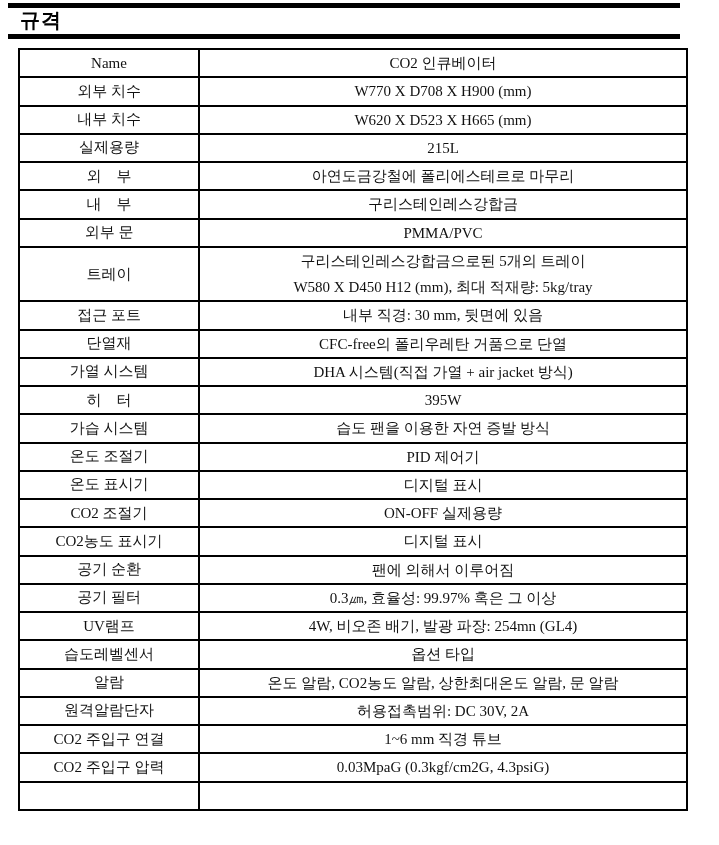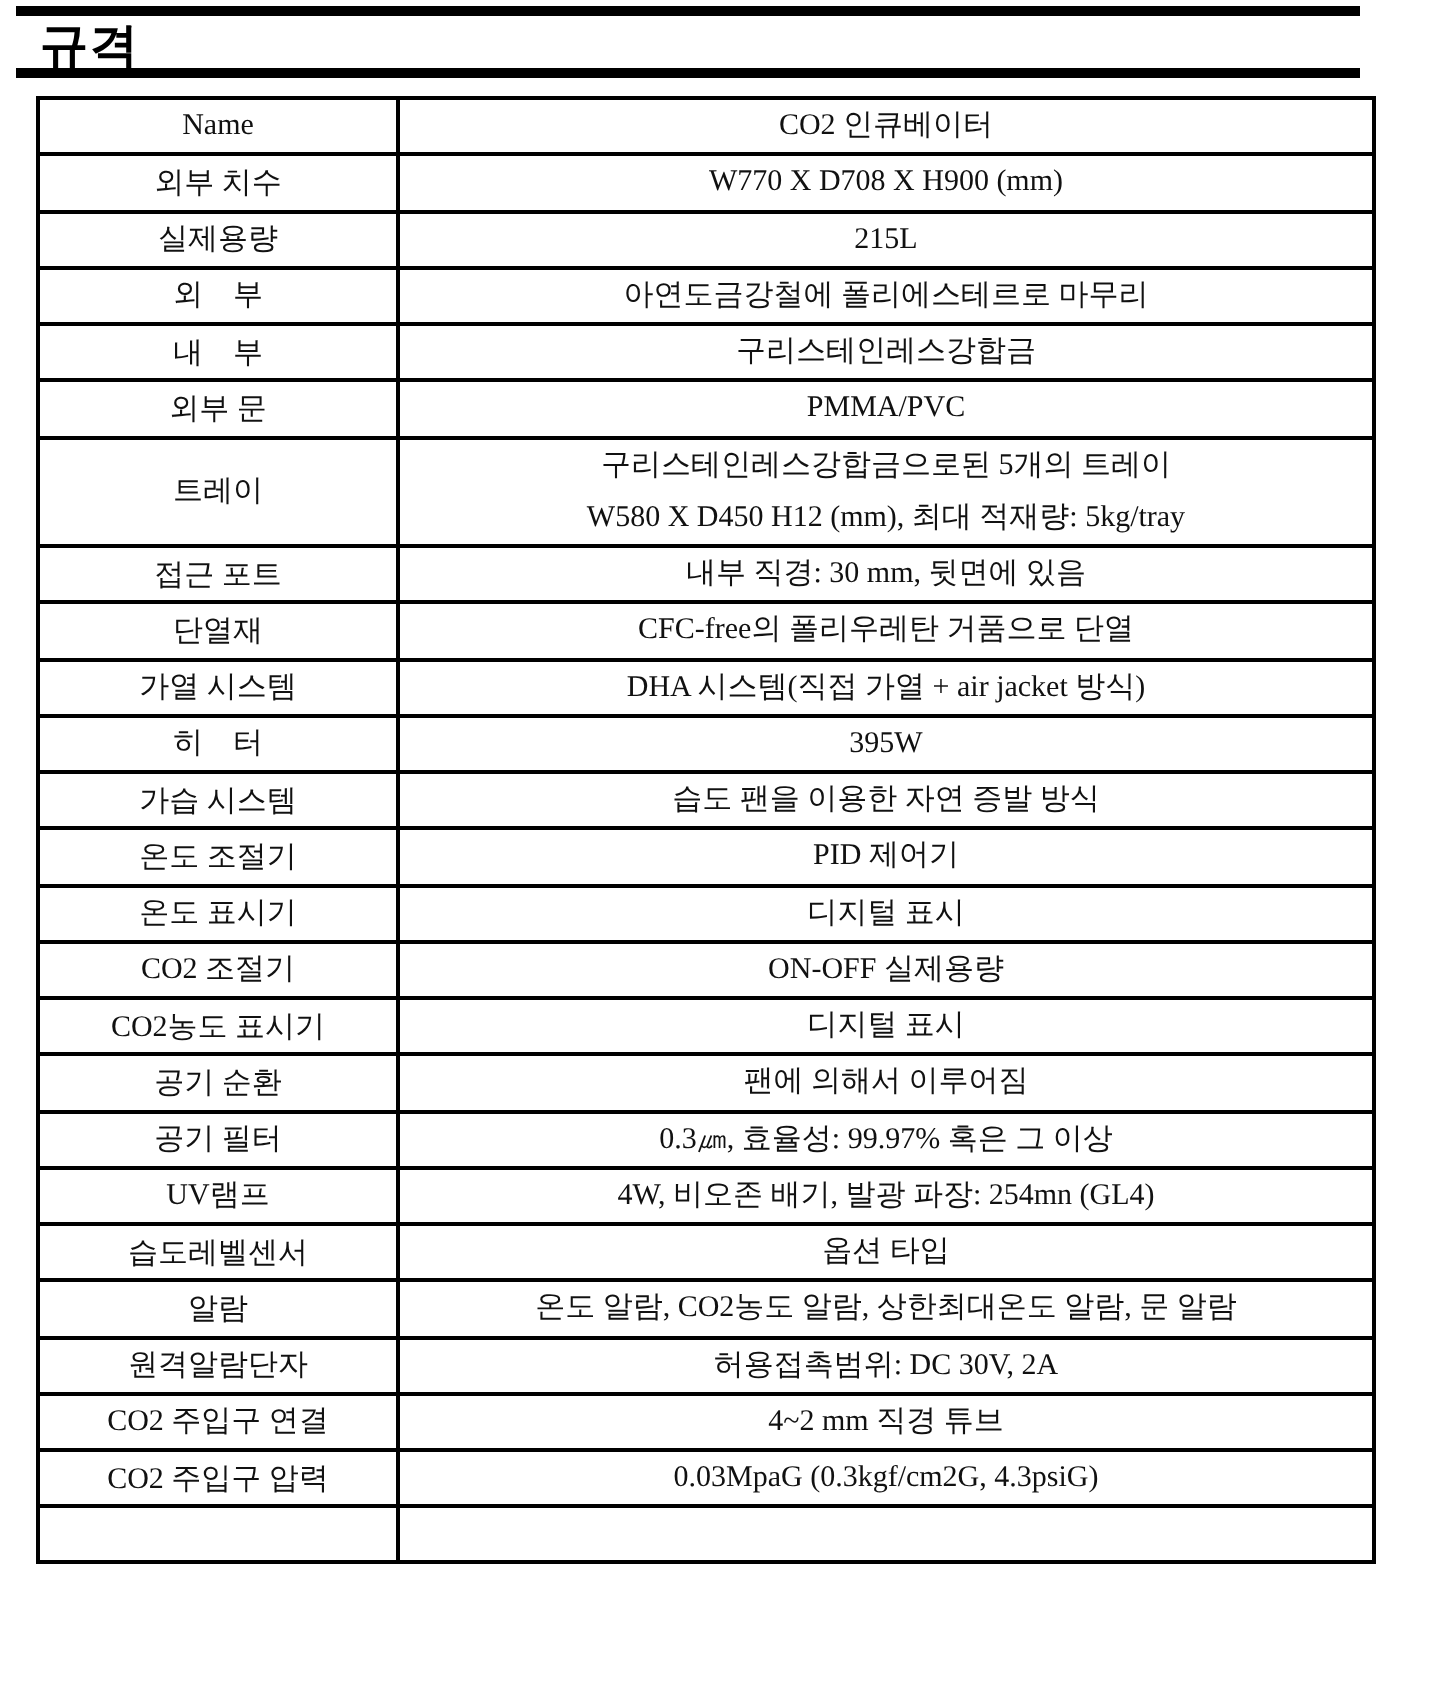--- a/index.html
+++ b/index.html
@@ -21,21 +21,21 @@
     width: 672px;
     height: 5px;
     background: #000000;
   }
   .rule-top { top: 3px; }
   .rule-bottom { top: 34px; }
   .page-title {
     position: absolute;
     left: 20px;
     top: 7px;
-    font-size: 24px;
+    font-size: 20px;
     font-weight: bold;
     letter-spacing: 1px;
     color: #000000;
   }
   .spec-table-wrap {
     position: absolute;
     left: 18px;
     top: 48px;
     width: 670px;
   }
@@ -70,20 +70,24 @@
 <div class="spec-table-wrap">
   <table class="spec-table">
     <tbody>
         <tr>
     <td class="label-cell">Name</td>
     <td class="value-cell">CO2 인큐베이터</td>
   </tr>
         <tr>
     <td class="label-cell">외부 치수</td>
     <td class="value-cell">W770 X D708 X H900 (mm)</td>
+  </tr>
+        <tr>
+    <td class="label-cell">내부 치수</td>
+    <td class="value-cell">W620 X D523 X H665 (mm)</td>
   </tr>
         <tr>
     <td class="label-cell">실제용량</td>
     <td class="value-cell">215L</td>
   </tr>
         <tr>
     <td class="label-cell">외　부</td>
     <td class="value-cell">아연도금강철에 폴리에스테르로 마무리</td>
   </tr>
         <tr>
@@ -154,21 +158,21 @@
         <tr>
     <td class="label-cell">알람</td>
     <td class="value-cell">온도 알람, CO2농도 알람, 상한최대온도 알람, 문 알람</td>
   </tr>
         <tr>
     <td class="label-cell">원격알람단자</td>
     <td class="value-cell">허용접촉범위: DC 30V, 2A</td>
   </tr>
         <tr>
     <td class="label-cell">CO2 주입구 연결</td>
-    <td class="value-cell">4~2 mm 직경 튜브</td>
+    <td class="value-cell">1~6 mm 직경 튜브</td>
   </tr>
         <tr>
     <td class="label-cell">CO2 주입구 압력</td>
     <td class="value-cell">0.03MpaG (0.3kgf/cm2G, 4.3psiG)</td>
   </tr>
         <tr>
     <td class="label-cell"></td>
     <td class="value-cell"></td>
   </tr>
       </tbody>

